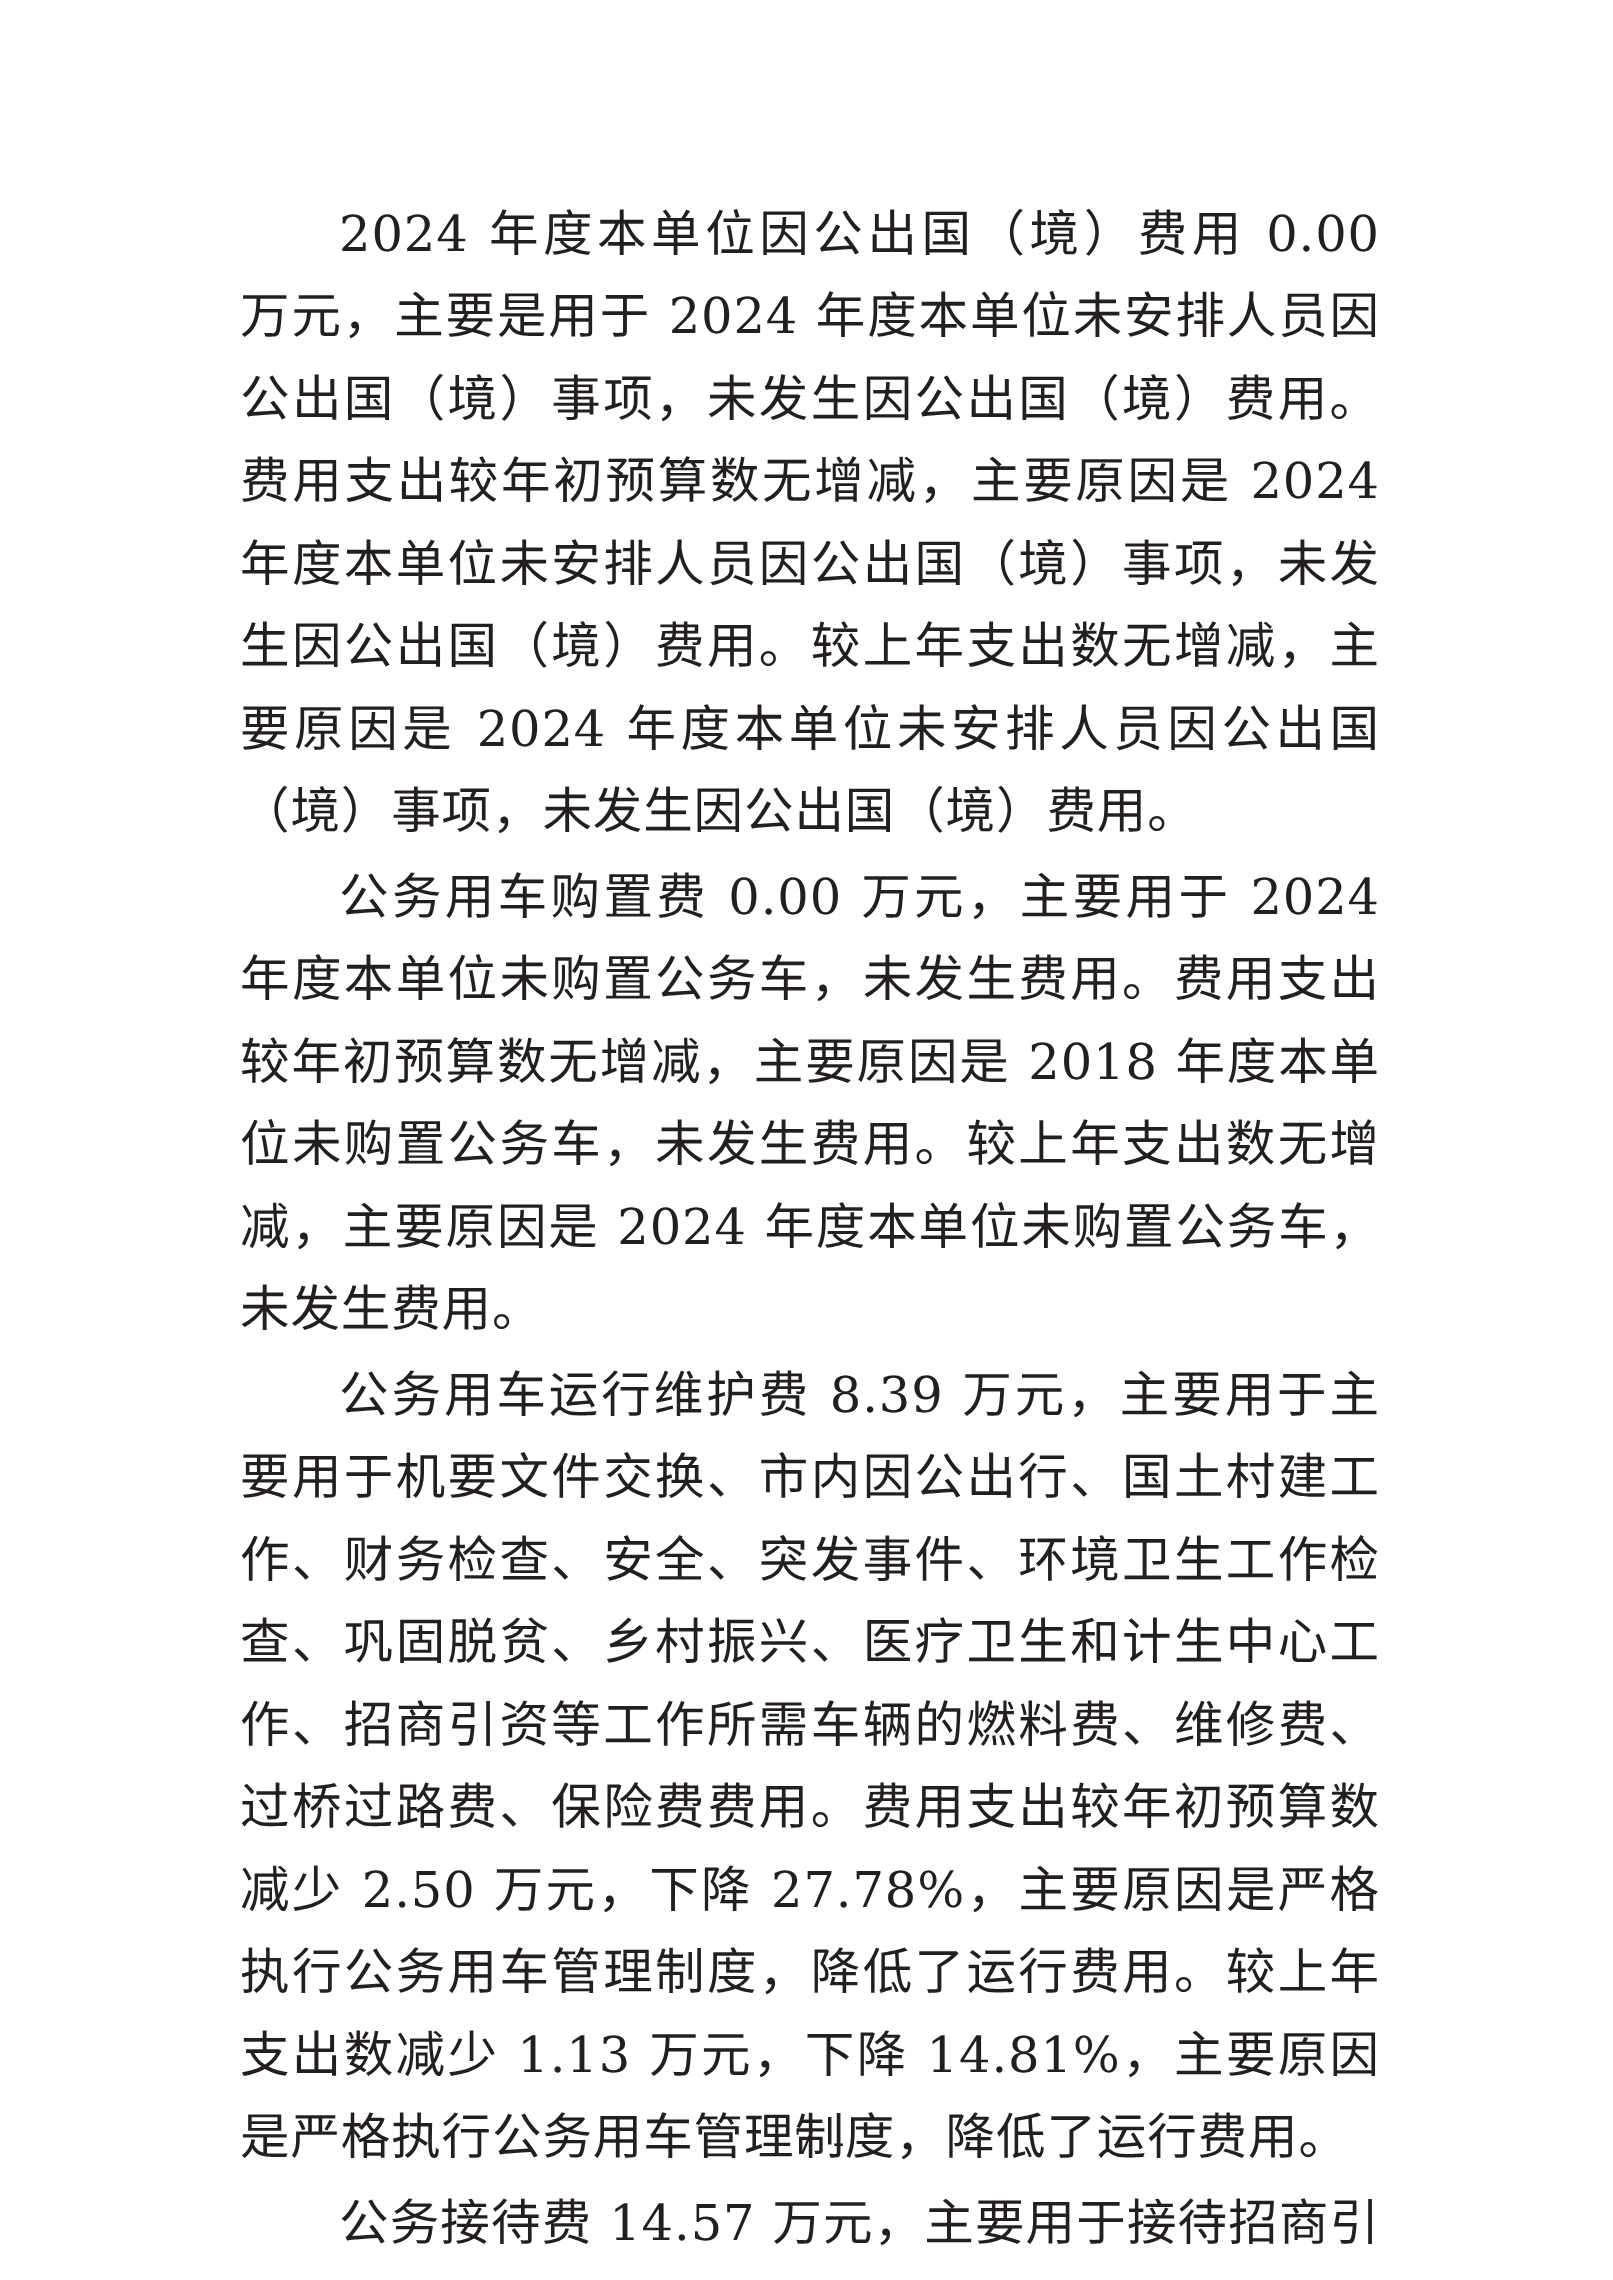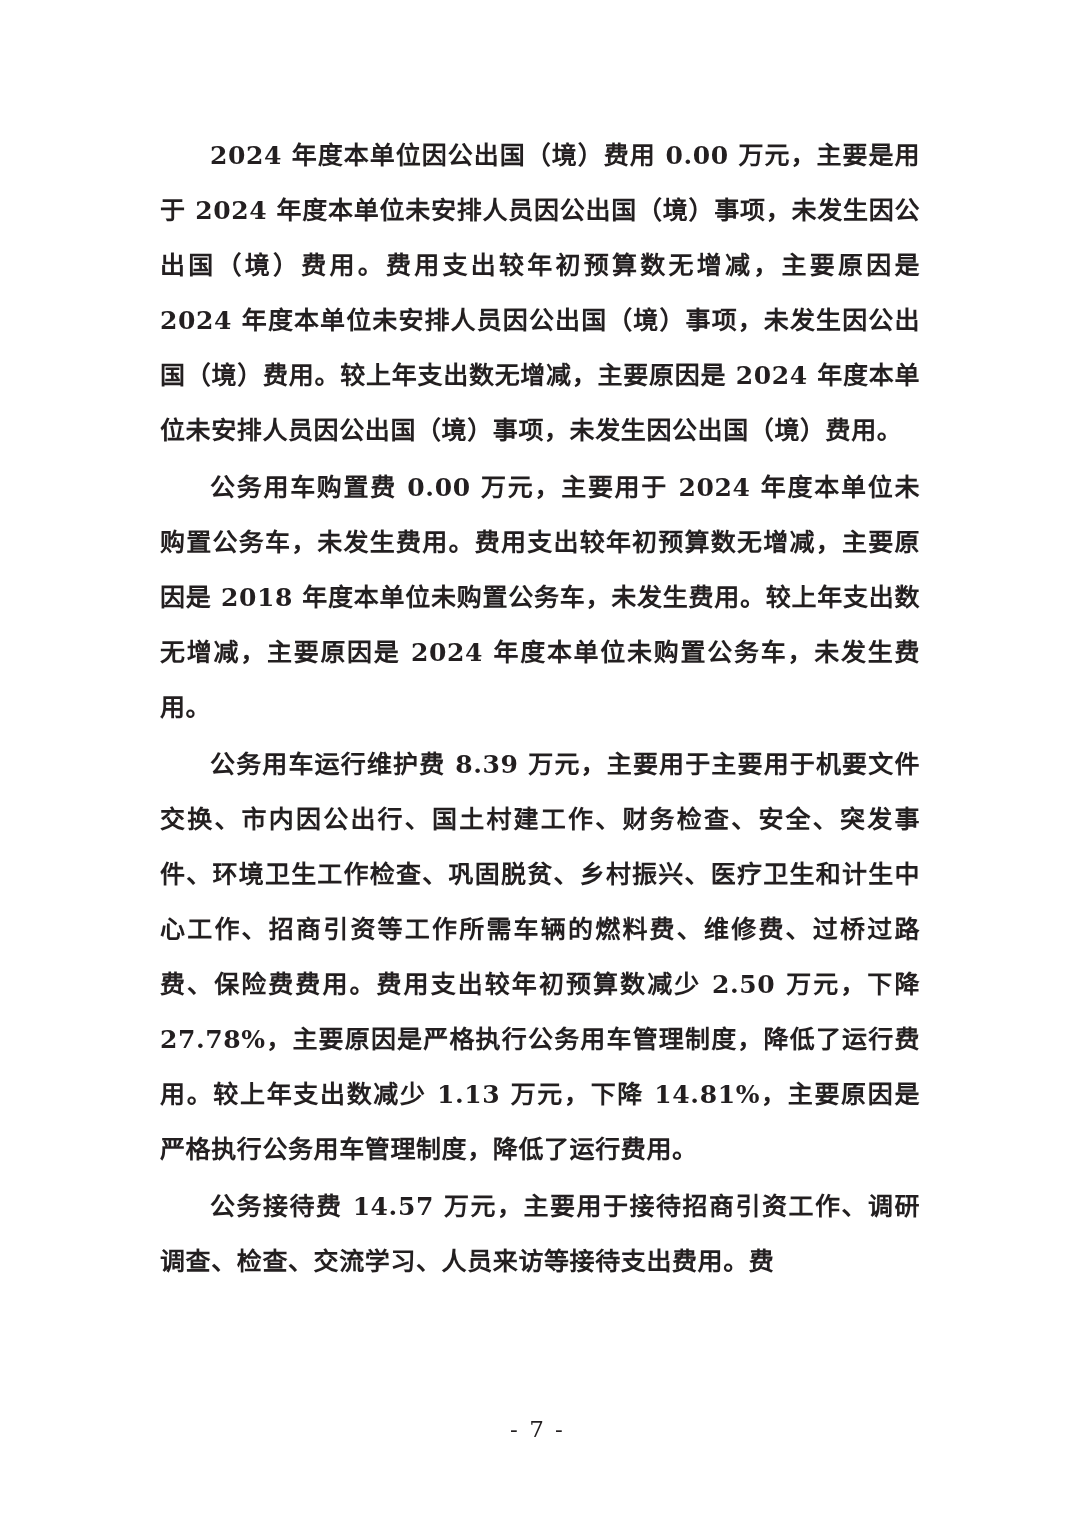--- a/index.html
+++ b/index.html
@@ -18,29 +18,29 @@
     overflow: hidden;
   }
   .doc-body {
     position: absolute;
     left: 160px;
     top: 128px;
     width: 760px;
   }
   .para {
     font-family: "DejaVu Serif", "Liberation Serif", serif;
-    font-size: 25px;
+    font-size: 33px;
     line-height: 55px;
     color: #231f20;
     text-align: justify;
     text-justify: inter-ideograph;
     text-indent: 2em;
     margin: 0 0 2px 0;
     letter-spacing: 0.6px;
-    font-weight: 700;
+    font-weight: 400;
   }
   .footer {
     position: absolute;
     left: 0;
     right: 0;
     bottom: 78px;
     text-align: center;
     font-family: "DejaVu Serif", "Liberation Serif", serif;
     font-size: 23px;
     color: #231f20;

